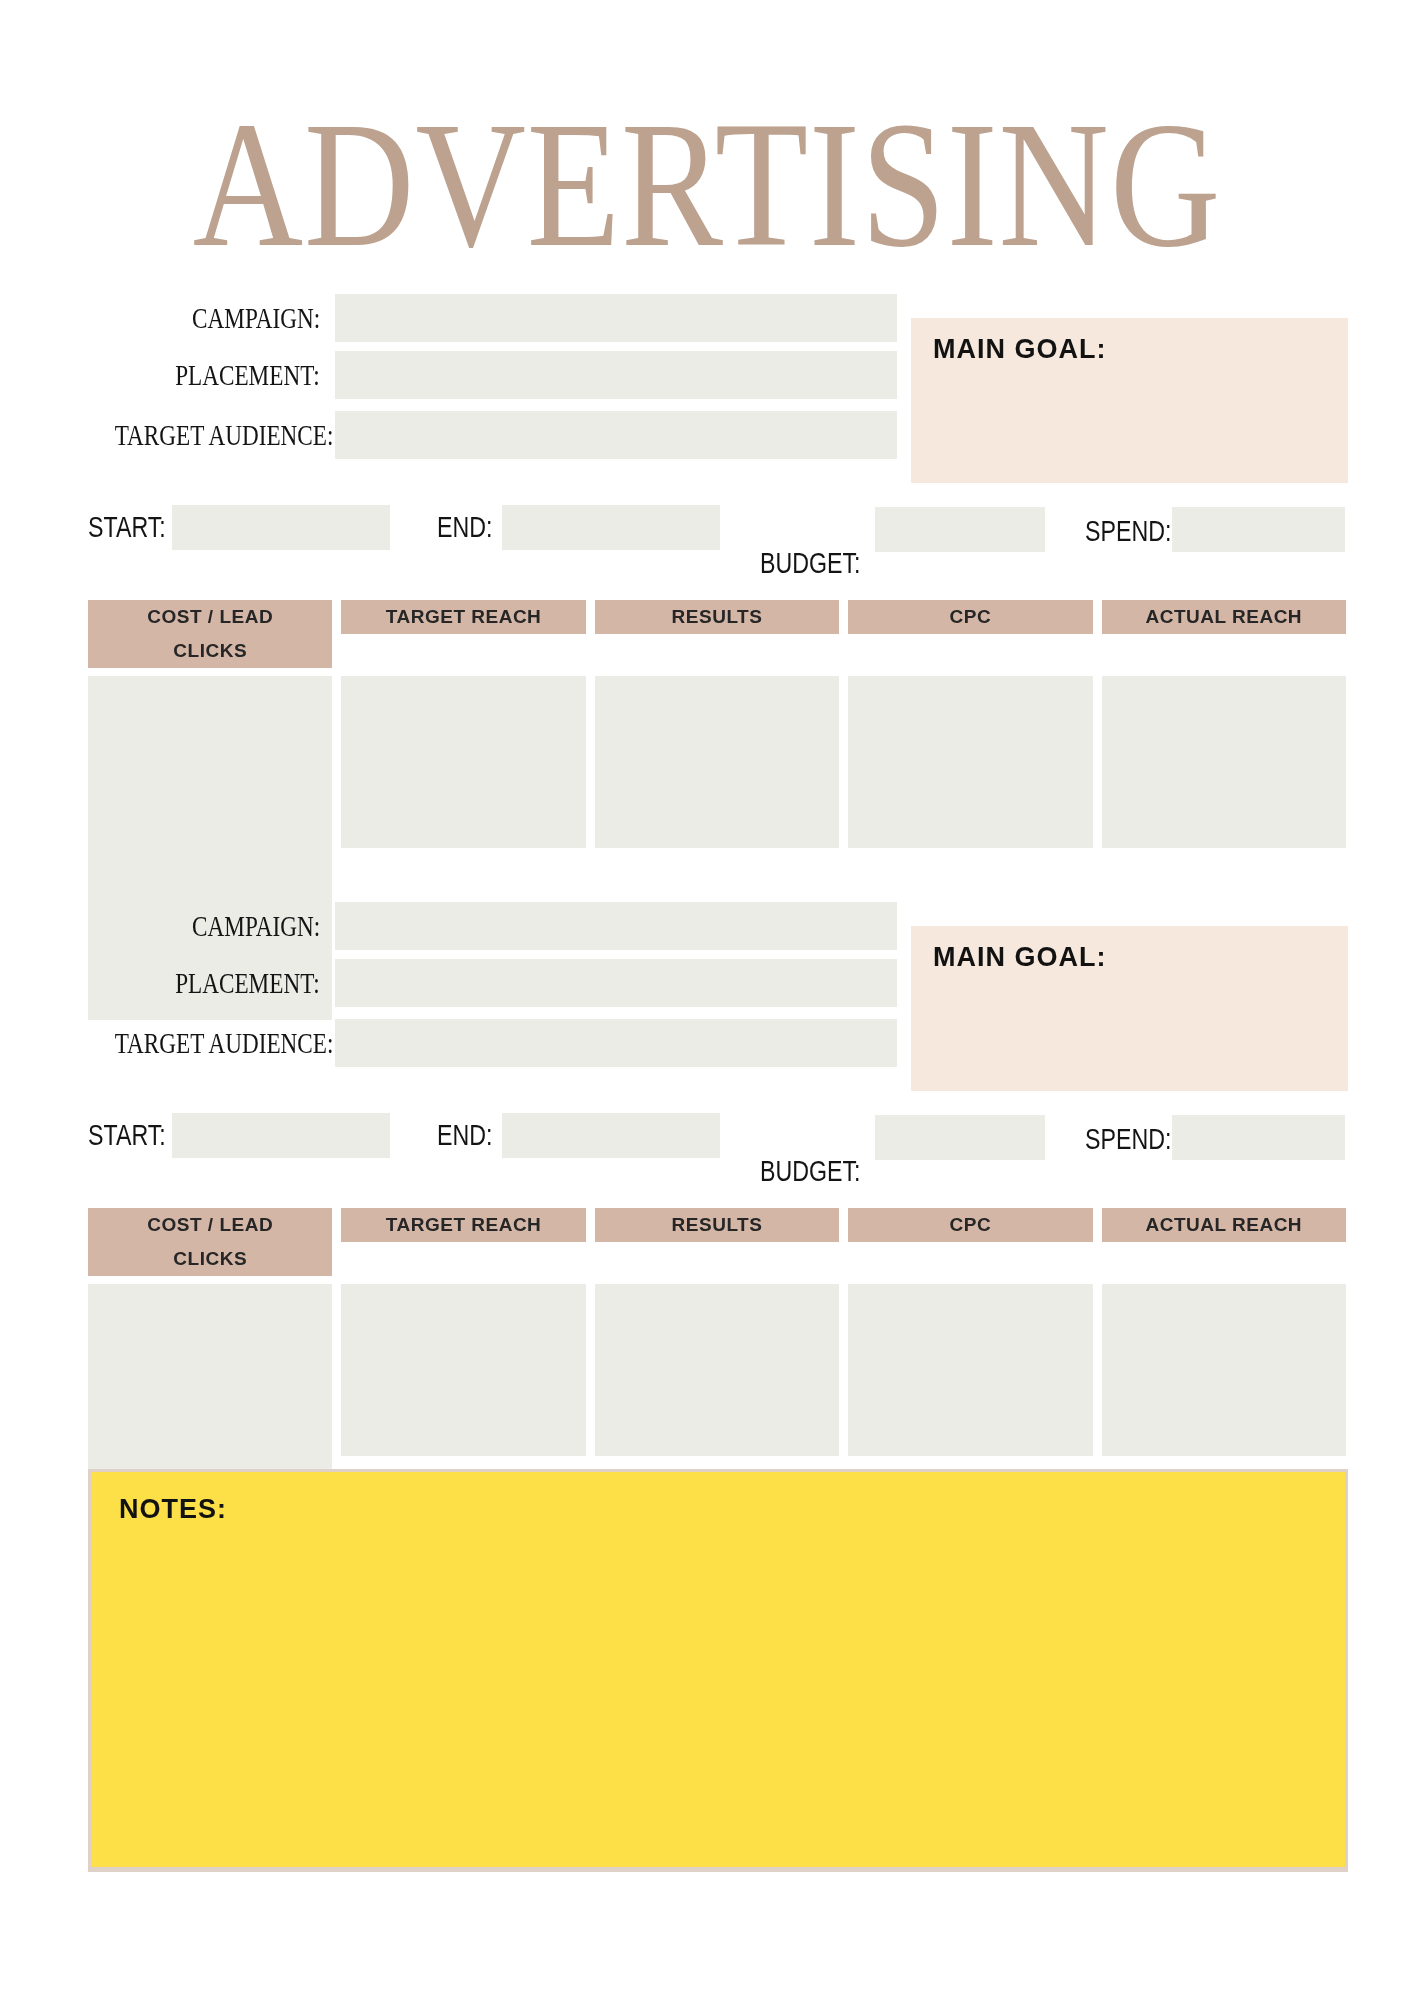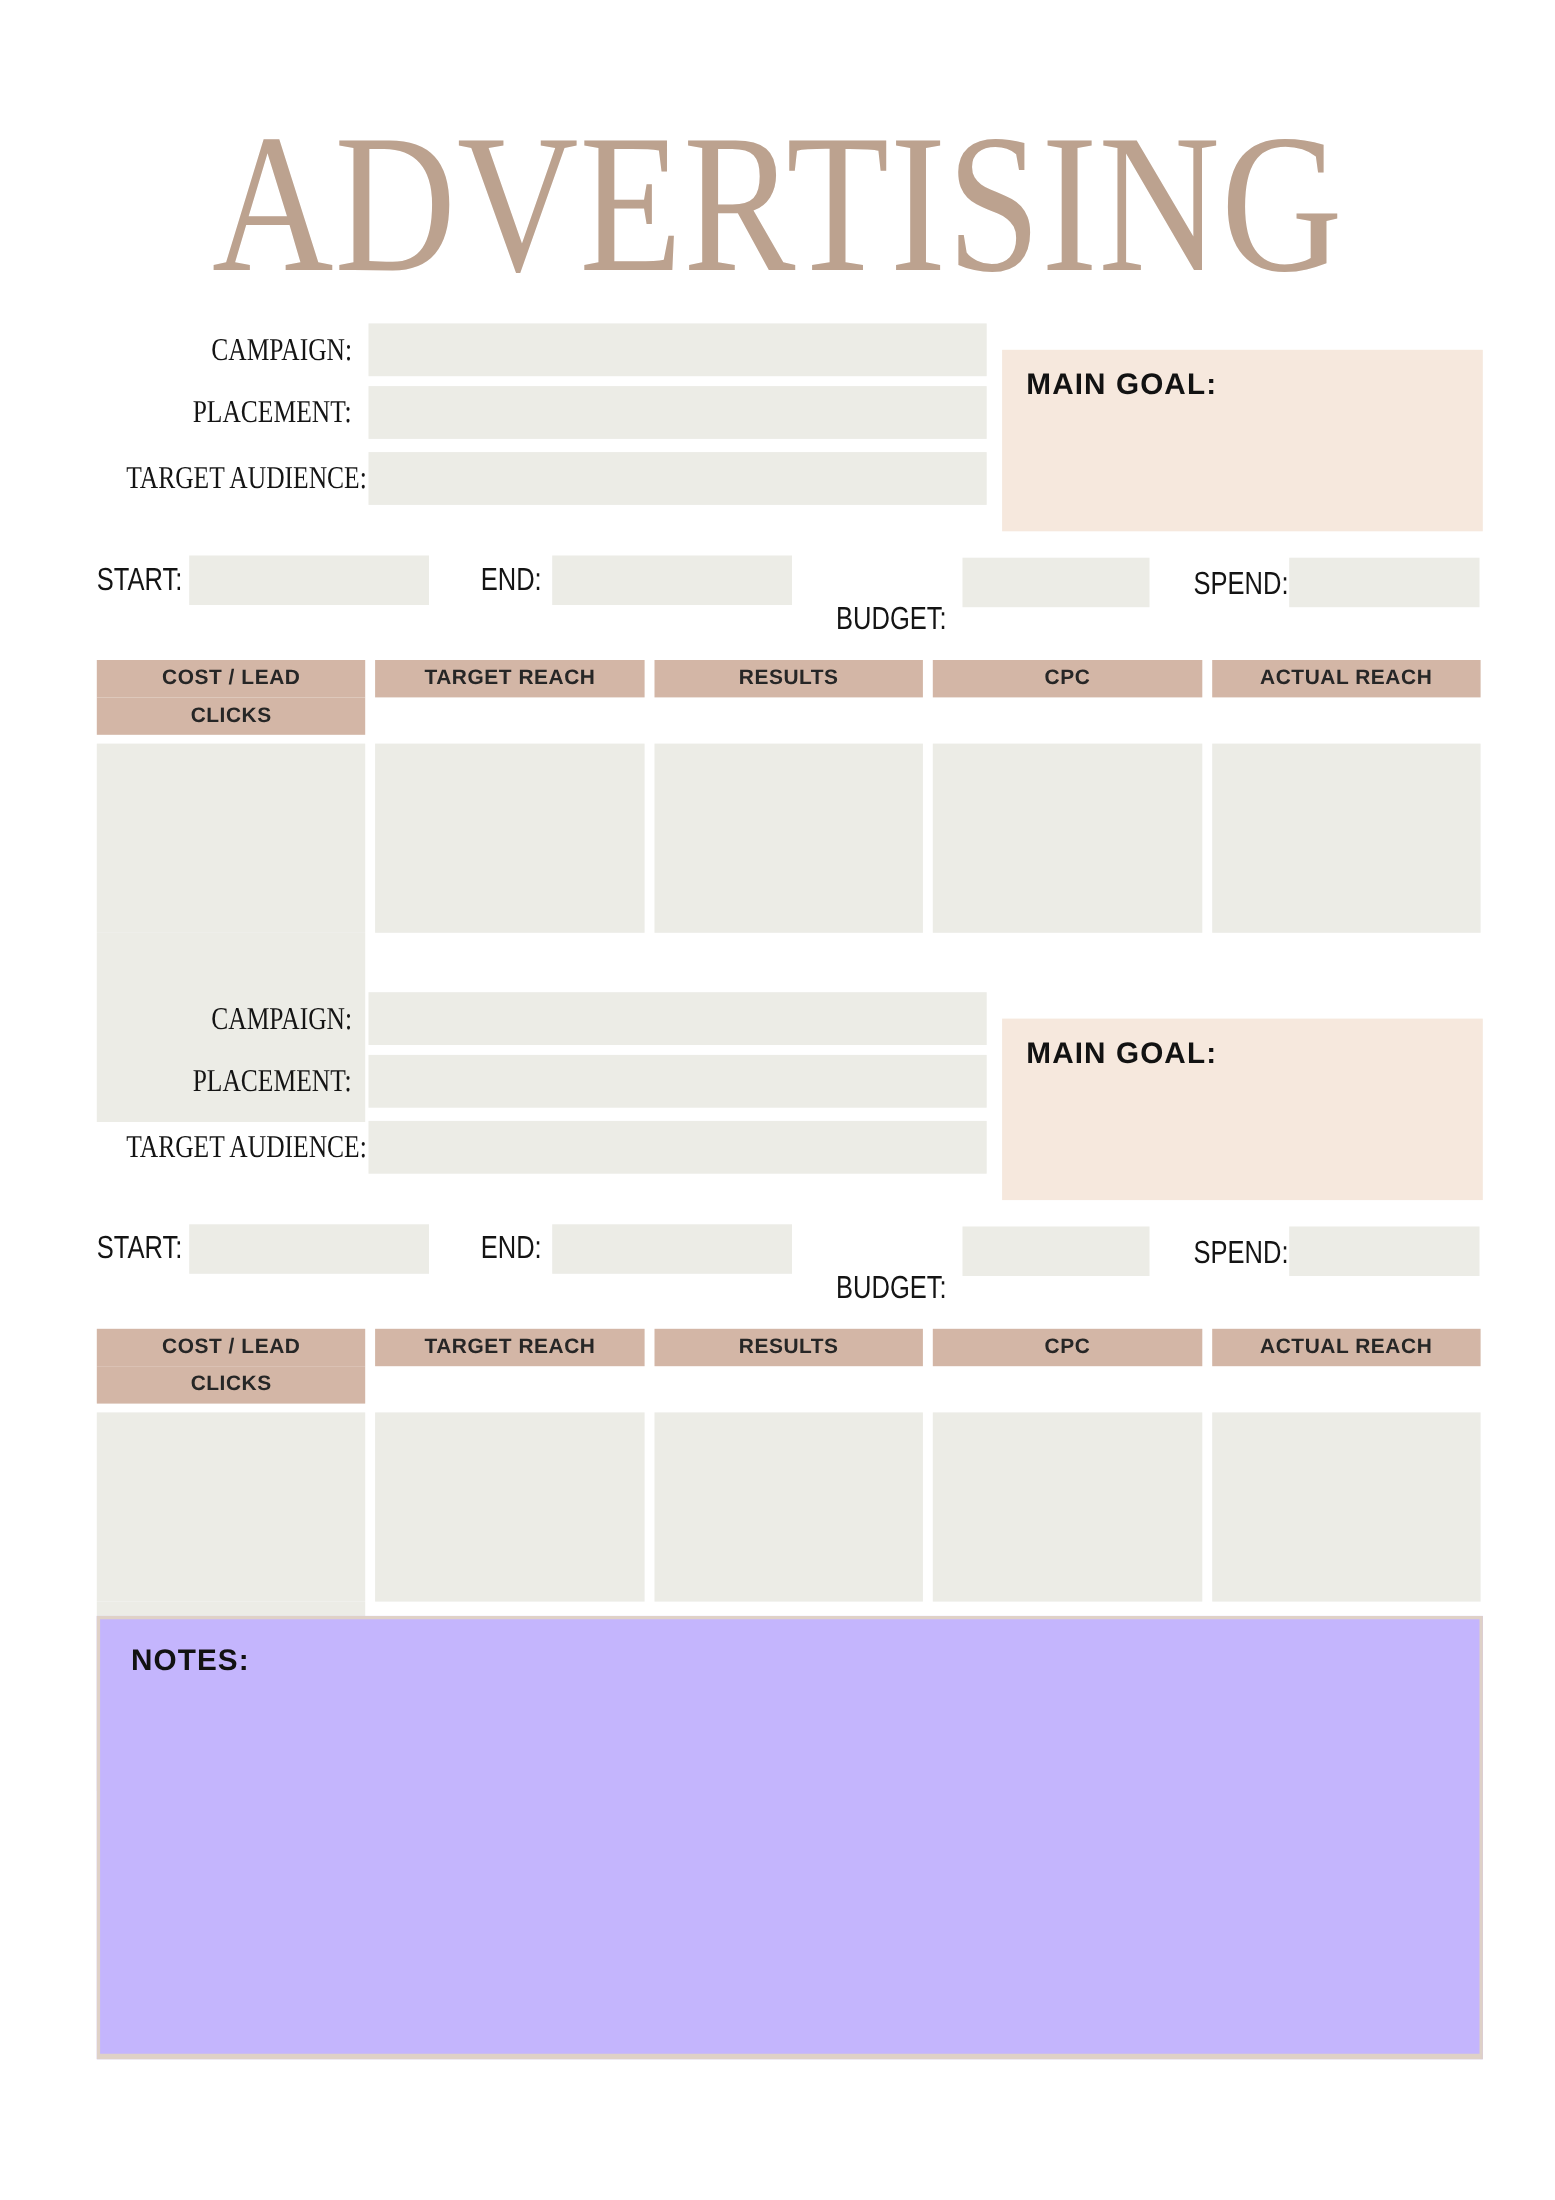--- a/index.html
+++ b/index.html
@@ -100,21 +100,21 @@
     font-weight:bold;font-size:19px;letter-spacing:0.5px;
     display:flex;align-items:center;justify-content:center;
     white-space:nowrap;
   }
   .tbody{margin-top:8px;}
   .td{height:172px;background:var(--c-field-bg,#ECECE6);}
 
   
   .notes-box{
     position:absolute;left:88px;top:1469px;width:1260px;height:403px;
-    background:#c4b5fd;
+    background:#fde047;
     border:3px solid var(--c-notes-border,#DFD1C7);
     border-bottom-width:5px;
     padding:22px 0 0 28px;
   }
   .notes-label{font-weight:bold;font-size:27px;letter-spacing:1px;color:#121212;}
 </style>
 </head>
 <body>
 
 <div class="page">

